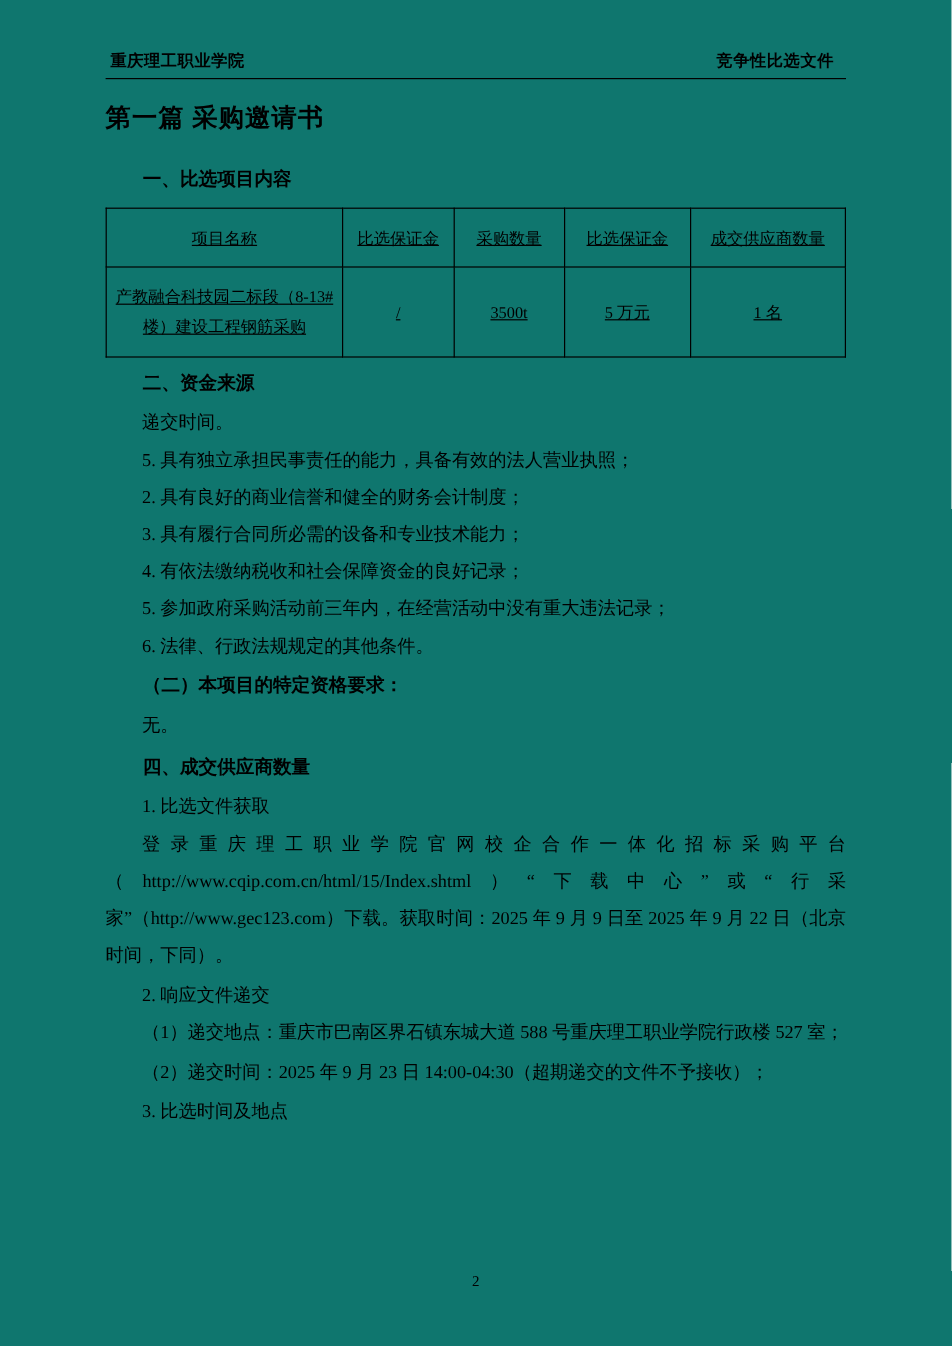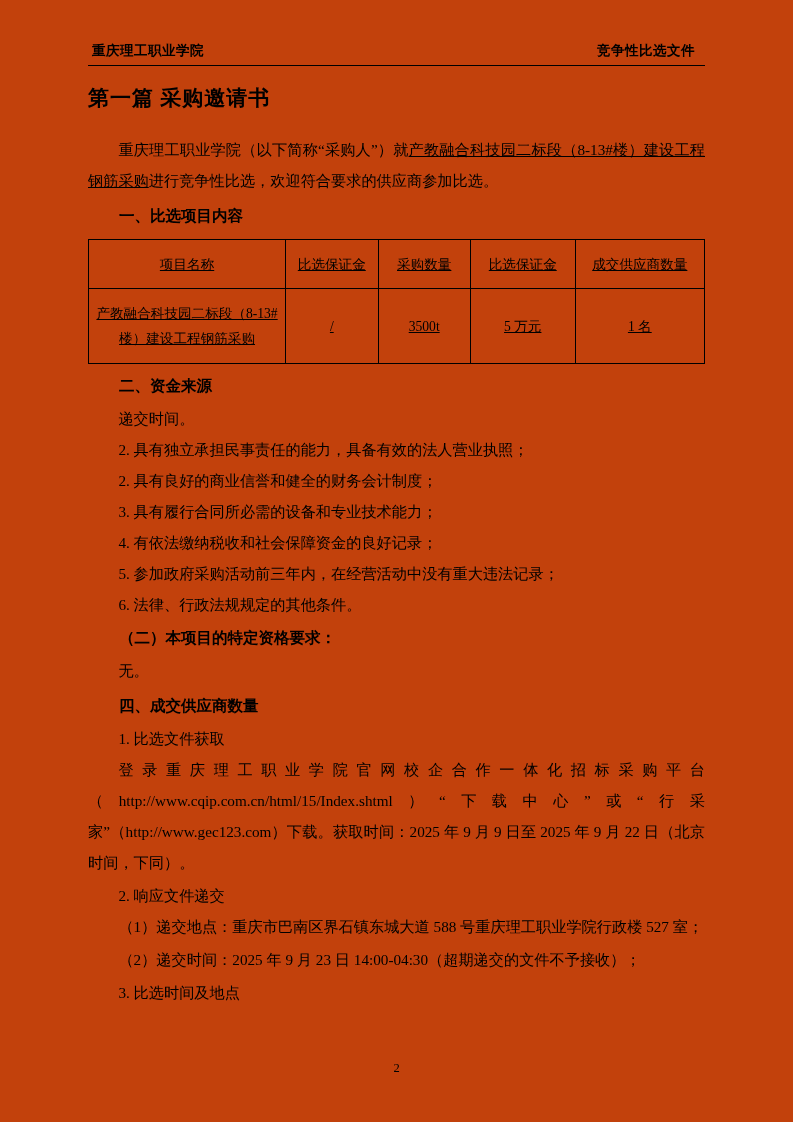--- a/index.html
+++ b/index.html
@@ -9,21 +9,21 @@
   }
   body {
     font-family: "Liberation Serif", "DejaVu Serif", serif;
     color: #000000;
   }
   .page {
     position: relative;
     width: 793px;
     height: 1122px;
     margin: 0 auto;
-    background: #c2410c;
+    background: #0f766e;
     box-sizing: border-box;
     padding: 42px 88px 0 88px;
   }
   
   .header {
     display: flex;
     justify-content: space-between;
     align-items: flex-end;
     font-size: 13.5px;
     font-weight: bold;
@@ -117,21 +117,20 @@
 
 <div class="page">
 
   <div class="header">
     <div class="left">重庆理工职业学院</div>
     <div class="right">竞争性比选文件</div>
   </div>
 
   <div class="doc-title">第一篇  采购邀请书</div>
 
-  <p class="para indent2"><span>重庆理工职业学院（以下简称“采购人”）就</span><span class="u">产教融合科技园二标段（8-13#楼）建设工程钢筋采购</span><span>进行竞争性比选，欢迎符合要求的供应商参加比选。</span></p>
 
   <div class="h2">一、比选项目内容</div>
 
   <table class="bid-table">
     <colgroup>
       <col style="width:32%">
       <col style="width:15%">
       <col style="width:15%">
       <col style="width:17%">
       <col style="width:21%">
@@ -152,21 +151,21 @@
         <td>3500t</td>
         <td>5 万元</td>
         <td>1 名</td>
       </tr>
     </tbody>
   </table>
 
   <div class="h2">二、资金来源</div>
   <p class="item">递交时间。</p>
 
-  <p class="item">2. 具有独立承担民事责任的能力，具备有效的法人营业执照；</p>
+  <p class="item">5. 具有独立承担民事责任的能力，具备有效的法人营业执照；</p>
   <p class="item">2. 具有良好的商业信誉和健全的财务会计制度；</p>
   <p class="item">3. 具有履行合同所必需的设备和专业技术能力；</p>
   <p class="item">4. 有依法缴纳税收和社会保障资金的良好记录；</p>
   <p class="item">5. 参加政府采购活动前三年内，在经营活动中没有重大违法记录；</p>
   <p class="item">6. 法律、行政法规规定的其他条件。</p>
 
   <div class="h3">（二）本项目的特定资格要求：</div>
   <p class="item">无。</p>
 
   <div class="h2">四、成交供应商数量</div>

